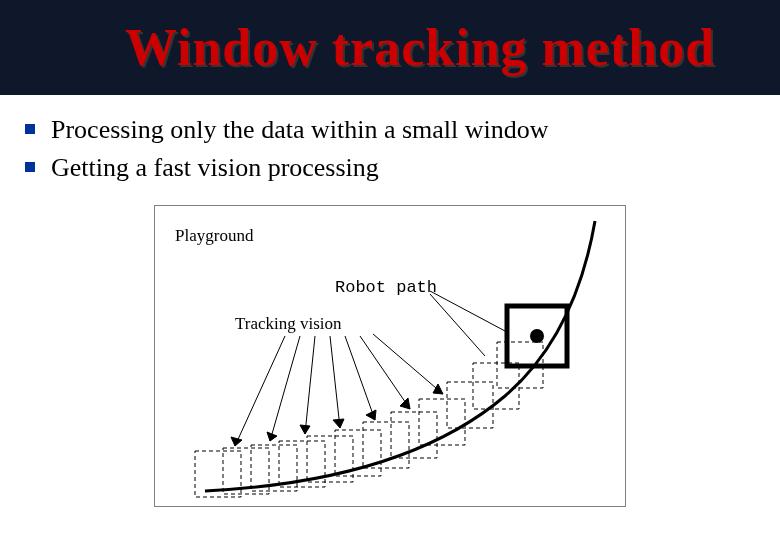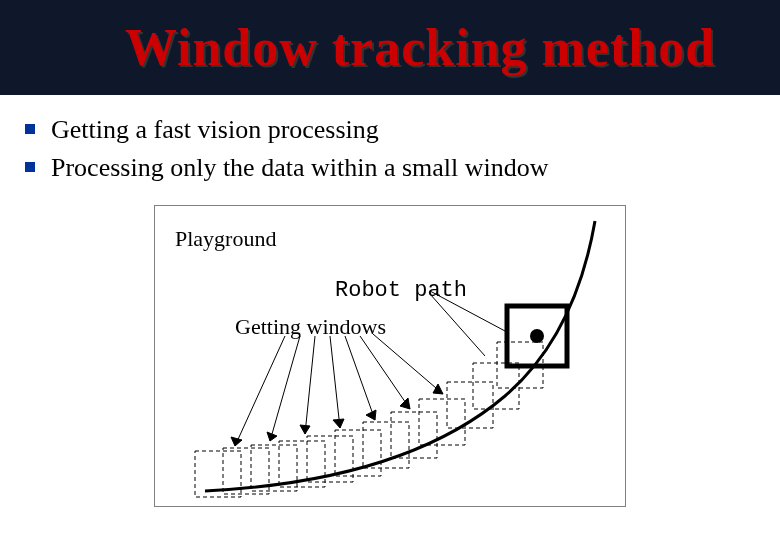--- a/index.html
+++ b/index.html
@@ -51,47 +51,47 @@
   .diagram-wrap {
     margin: 20px auto 0 auto;
     width: 470px;
     height: 300px;
     border: 1px solid #808080;
     position: relative;
     background: #fff;
   }
   .dlabel {
     position: absolute;
-    font-size: 22px;
+    font-size: 17px;
     color: #000;
     white-space: nowrap;
   }
 </style>
 </head>
 <body>
 
 <div class="title-bar">
   <div class="title-text">Window tracking method</div>
 </div>
 
 <div class="bullets">
   <div class="bullet-row">
     <div class="blt"></div>
-    <div class="bullet-text">Getting a fast vision processing</div>
+    <div class="bullet-text">Processing only the data within a small window</div>
   </div>
   <div class="bullet-row">
     <div class="blt"></div>
-    <div class="bullet-text">Processing only the data within a small window</div>
+    <div class="bullet-text">Getting a fast vision processing</div>
   </div>
 </div>
 
 <div class="diagram-wrap">
   <div class="dlabel" style="left:20px; top:20px;">Playground</div>
   <div class="dlabel" style="left:180px; top:72px;font-family:Liberation Mono, monospace;">Robot path</div>
-  <div class="dlabel" style="left:80px; top:108px;">Getting windows</div>
+  <div class="dlabel" style="left:80px; top:108px;">Tracking vision</div>
 
   <svg width="470" height="300" style="position:absolute;left:0;top:0;">
 
     <path d="M 50 285 Q 250 275 350 190 Q 420 130 440 15" fill="none" stroke="#000" stroke-width="3"></path>
 
     <g fill="none" stroke="#000" stroke-width="1" stroke-dasharray="4,3">
       <rect x="40" y="245" width="46" height="46"></rect>
       <rect x="68" y="242" width="46" height="46"></rect>
       <rect x="96" y="239" width="46" height="46"></rect>
       <rect x="124" y="235" width="46" height="46"></rect>

